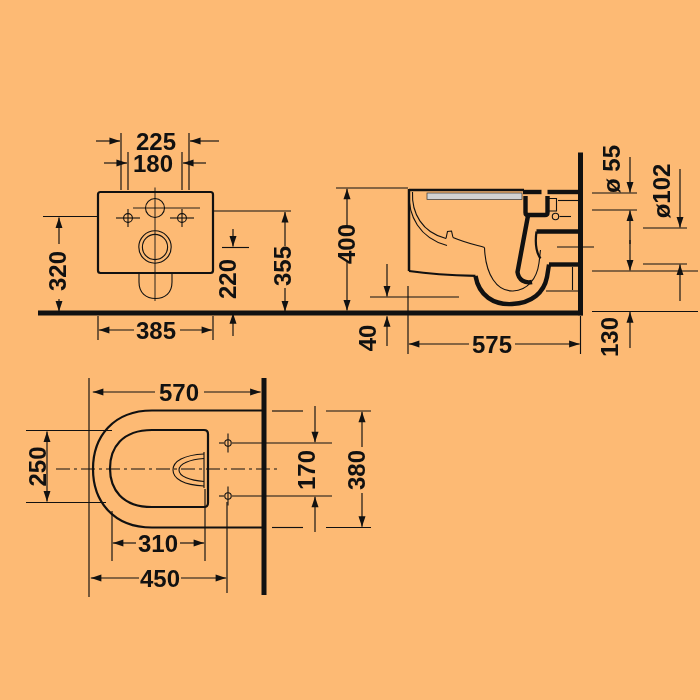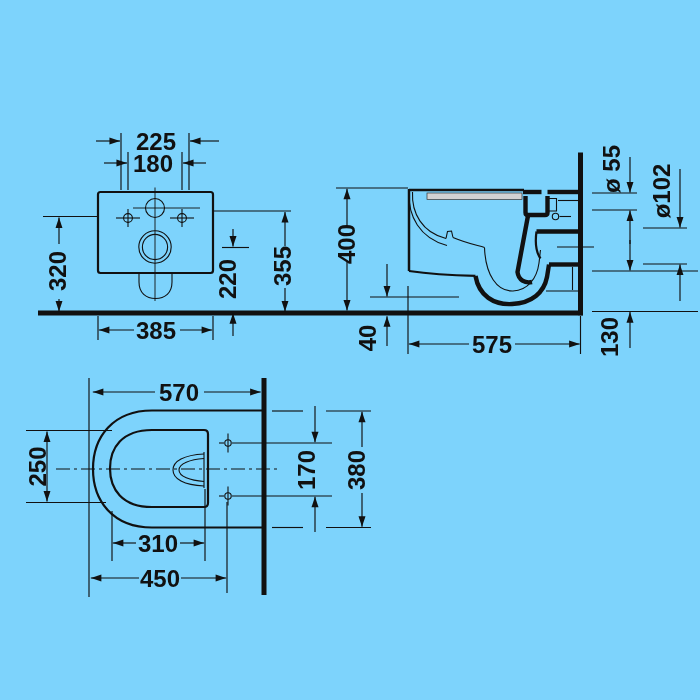--- a/index.html
+++ b/index.html
@@ -1,16 +1,16 @@
 <!DOCTYPE html>
 <html><head>
 <meta charset="utf-8">
 <style>
   html,body{margin:0;padding:0;background:#fff;}
-  .stage{width:700px;height:700px;background:#7dd3fc;position:relative;font-family:"Liberation Sans",sans-serif;}
+  .stage{width:700px;height:700px;background:#fdba74;position:relative;font-family:"Liberation Sans",sans-serif;}
   svg{display:block;}
   text{font-family:"Liberation Sans","DejaVu Sans",sans-serif;font-weight:bold;font-size:24px;fill:#111;}
   .thin{stroke:#111;stroke-width:1.1;fill:none;}
   .med{stroke:#111;stroke-width:2.2;fill:none;}
   .outline{stroke:#111;stroke-width:2.5;fill:none;}
   .sect{stroke:#111;stroke-width:4.4;fill:none;stroke-linecap:butt;}
   .heavy{stroke:#111;stroke-width:5;fill:none;}
   .dim{stroke:#111;stroke-width:1.15;fill:none;}
   .cl{stroke:#111;stroke-width:1;fill:none;stroke-dasharray:14 4 3 4;}
 </style>

